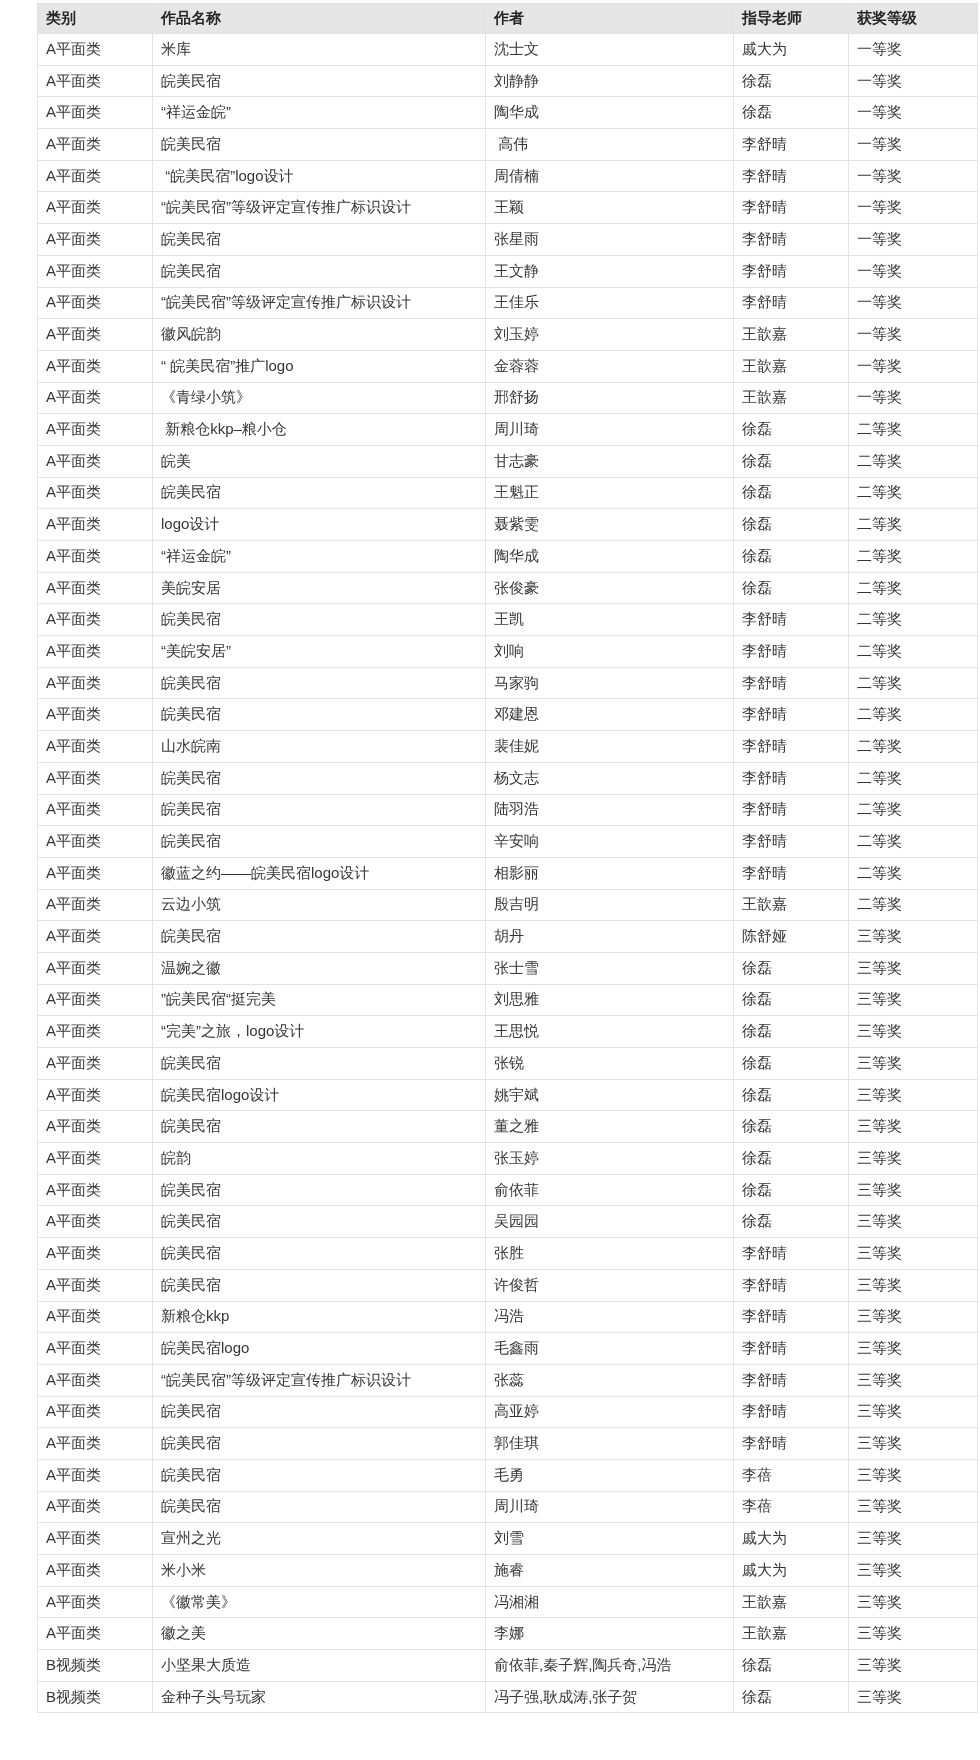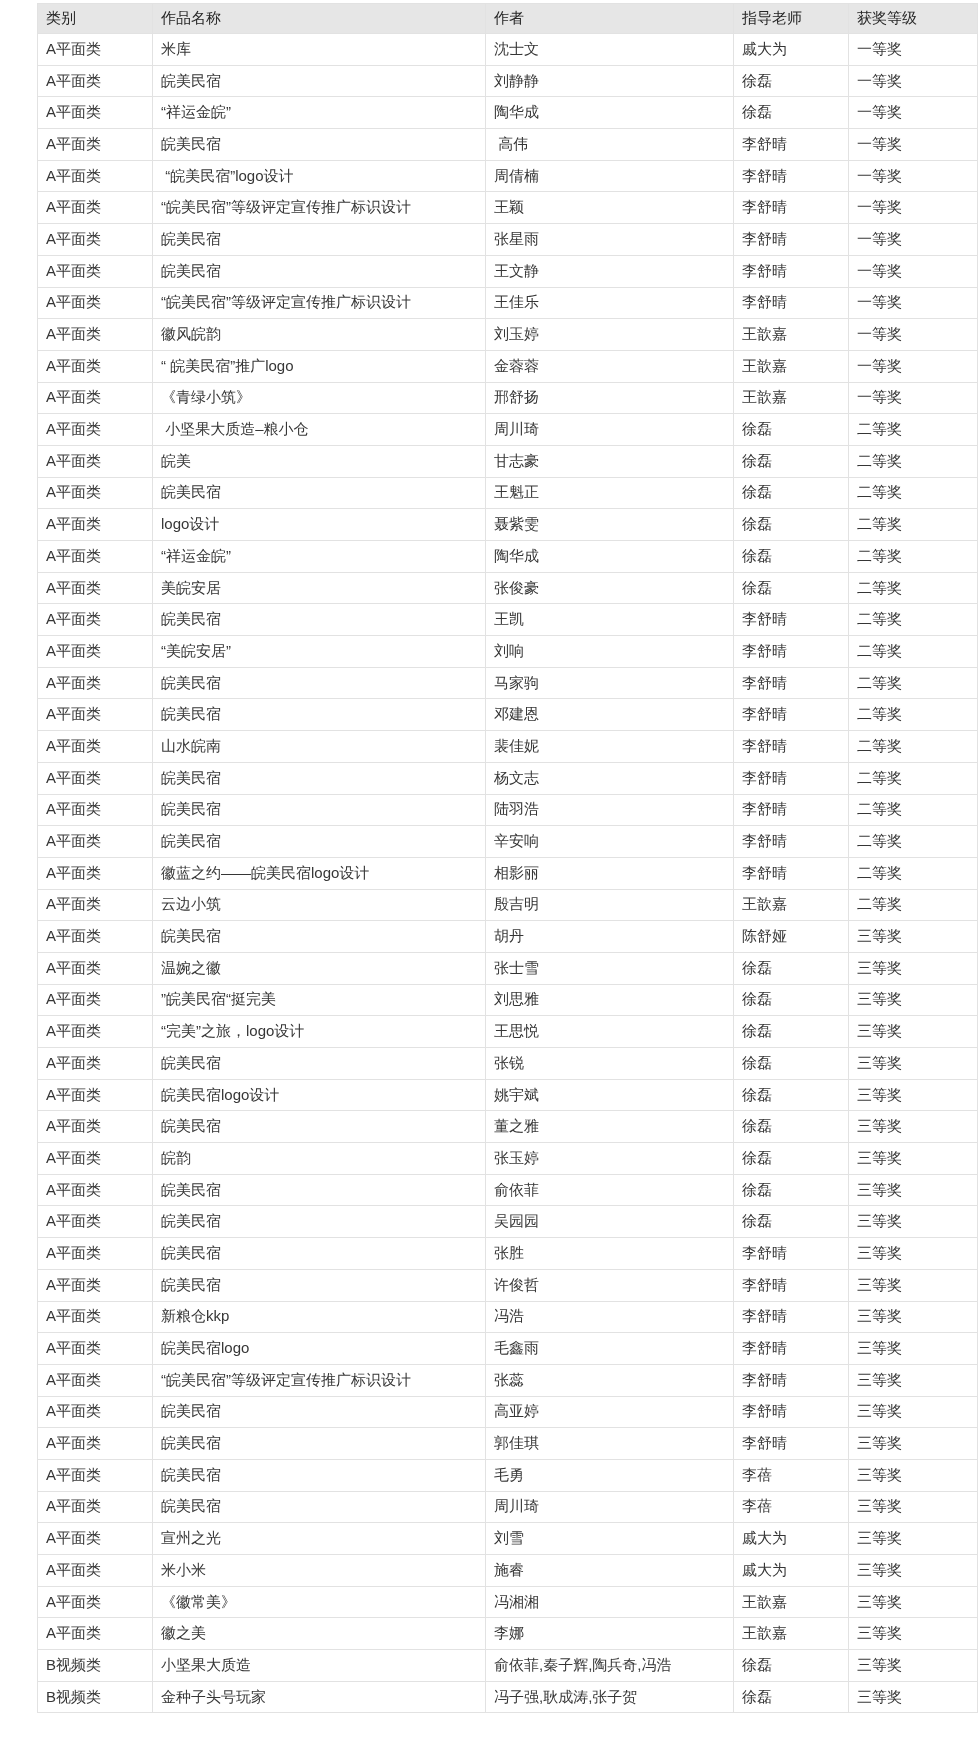--- a/index.html
+++ b/index.html
@@ -34,21 +34,21 @@
     font-size: 15px;
     text-align: left;
     vertical-align: middle;
     white-space: pre;
     overflow: hidden;
   }
   table.awards th {
     height: 29px;
     background: #e6e6e6;
     color: #262626;
-    font-weight: 400;
+    font-weight: 700;
   }
   table.awards td {
     height: 30.7px;
     color: #363636;
     font-weight: 400;
     background: #ffffff;
   }
 </style>
 </head>
 <body>
@@ -163,21 +163,21 @@
   <tr>
     <td>A平面类</td>
     <td>《青绿小筑》</td>
     <td>邢舒扬</td>
     <td>王歆嘉</td>
     <td>一等奖</td>
   </tr>
 
   <tr>
     <td>A平面类</td>
-    <td> 小坚果大质造–粮小仓</td>
+    <td> 新粮仓kkp–粮小仓</td>
     <td>周川琦</td>
     <td>徐磊</td>
     <td>二等奖</td>
   </tr>
 
   <tr>
     <td>A平面类</td>
     <td>皖美</td>
     <td>甘志豪</td>
     <td>徐磊</td>

